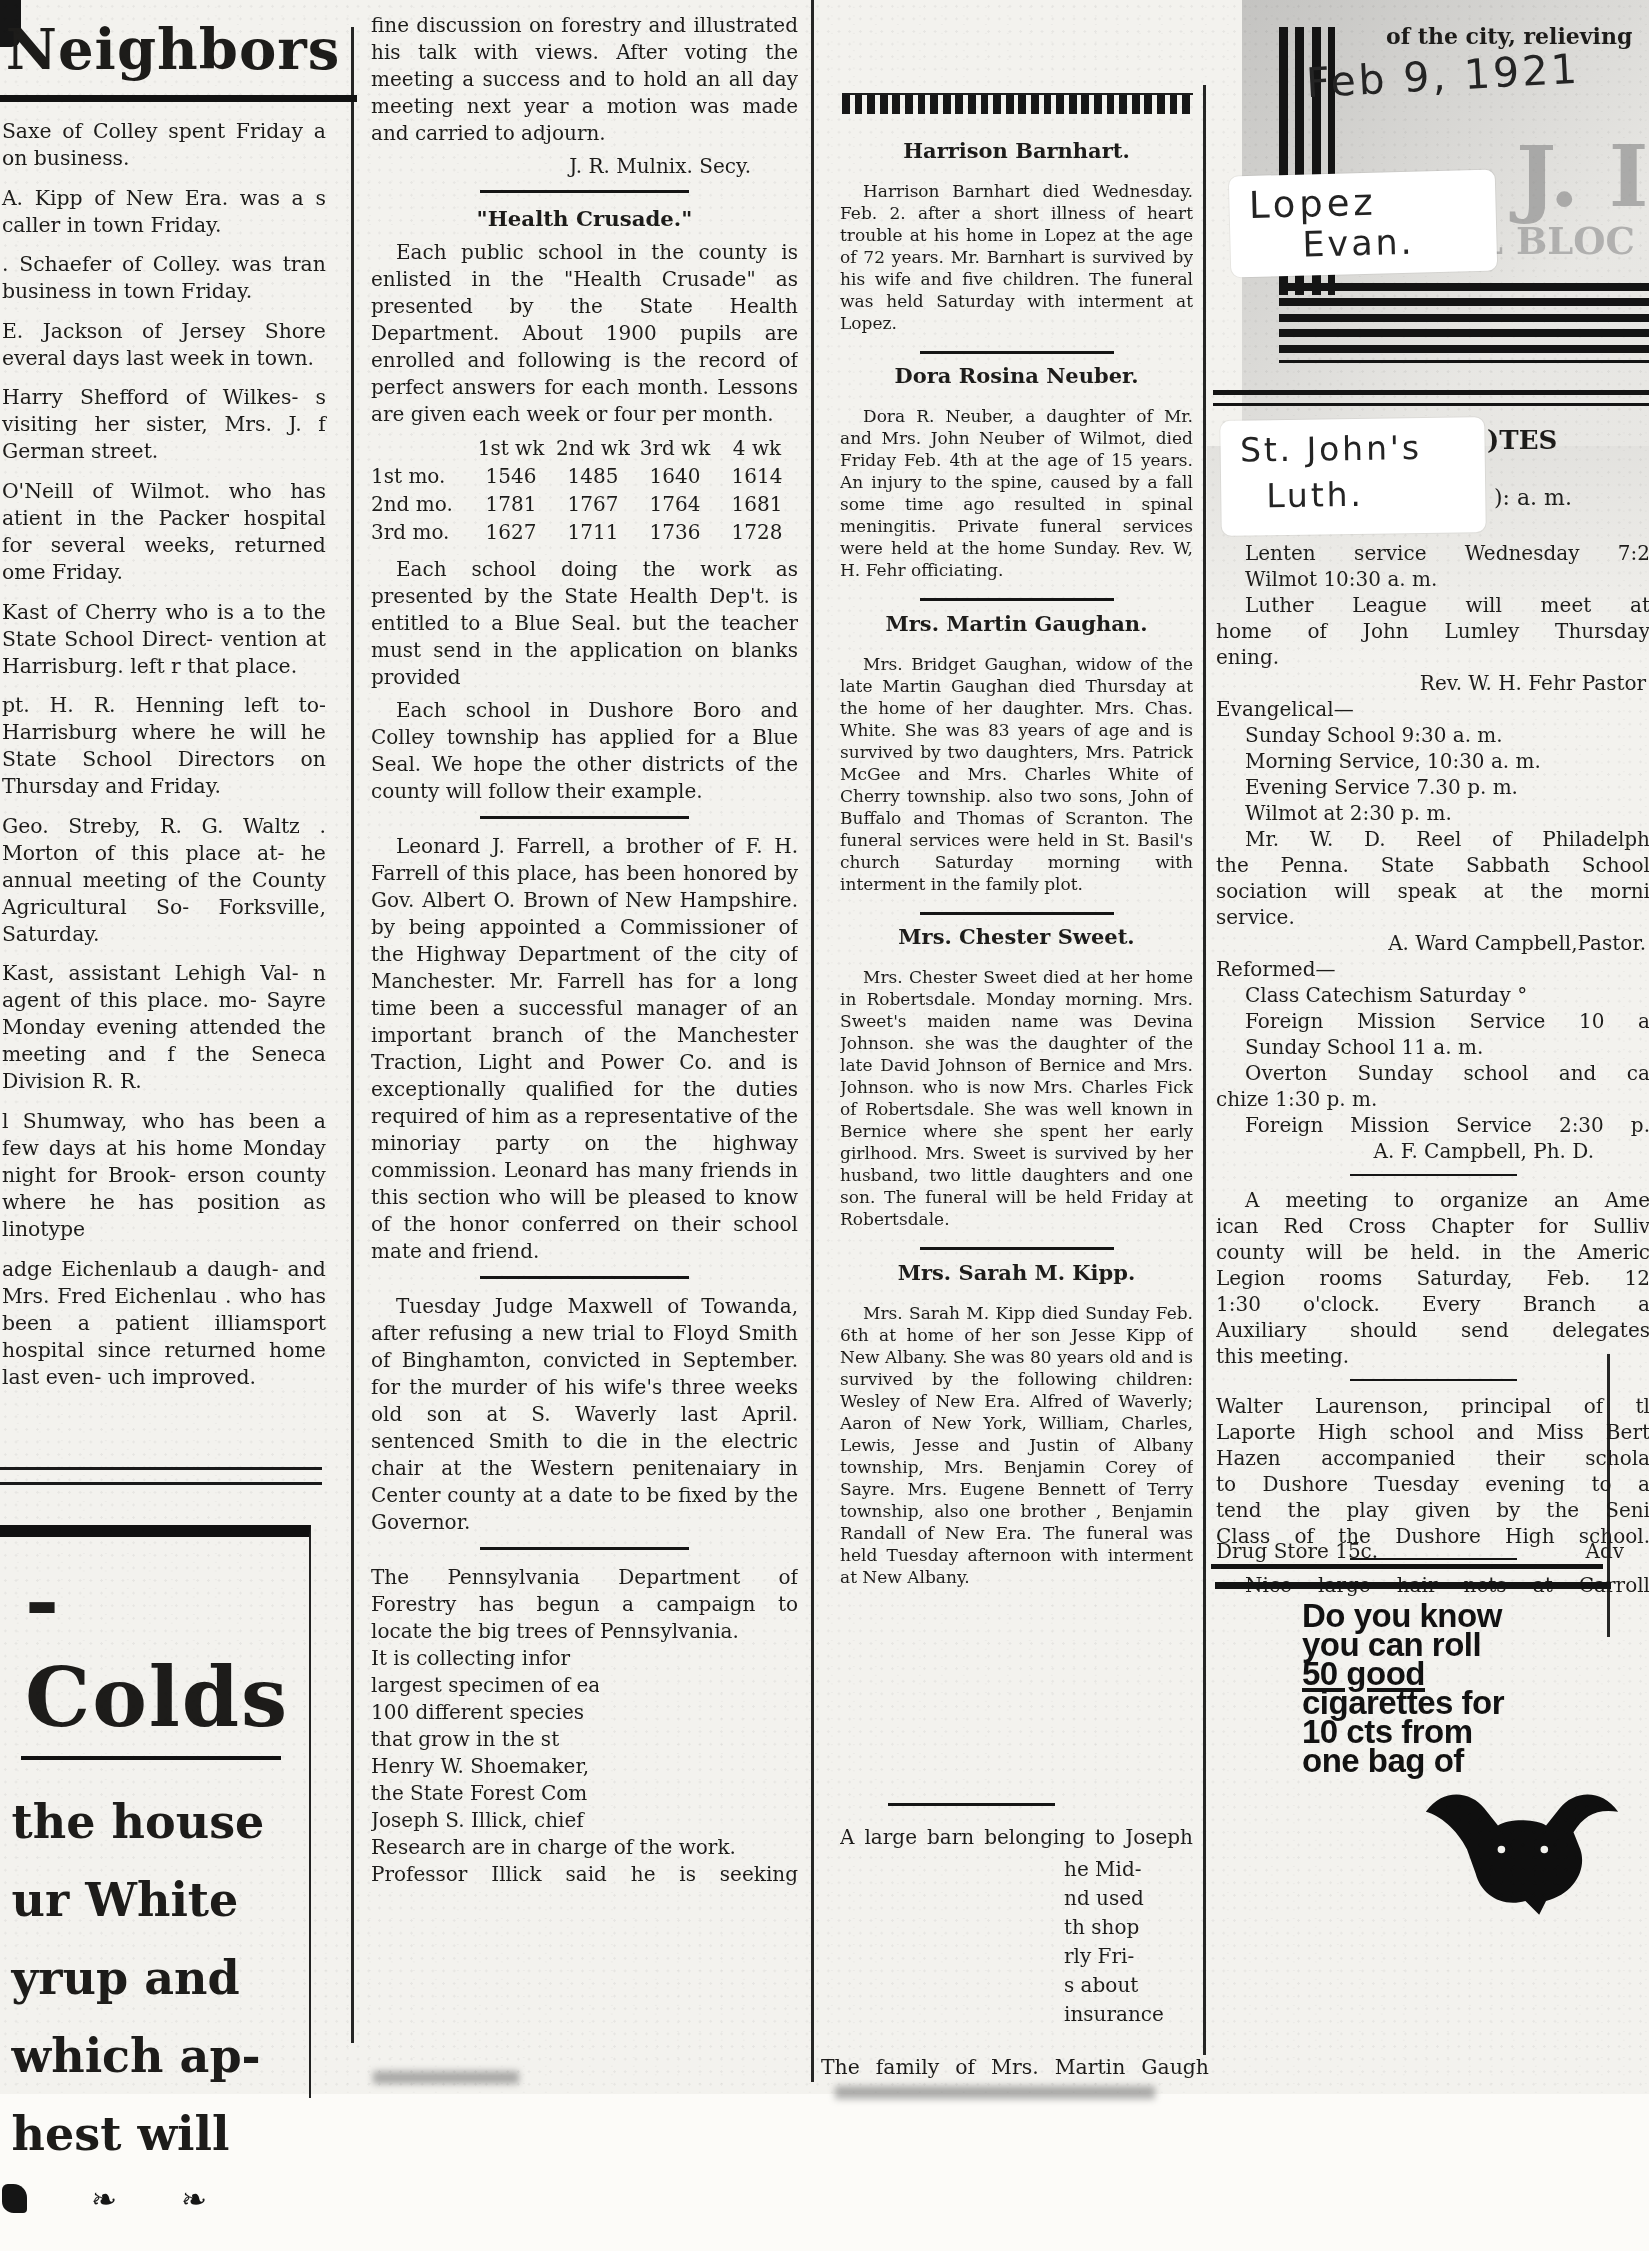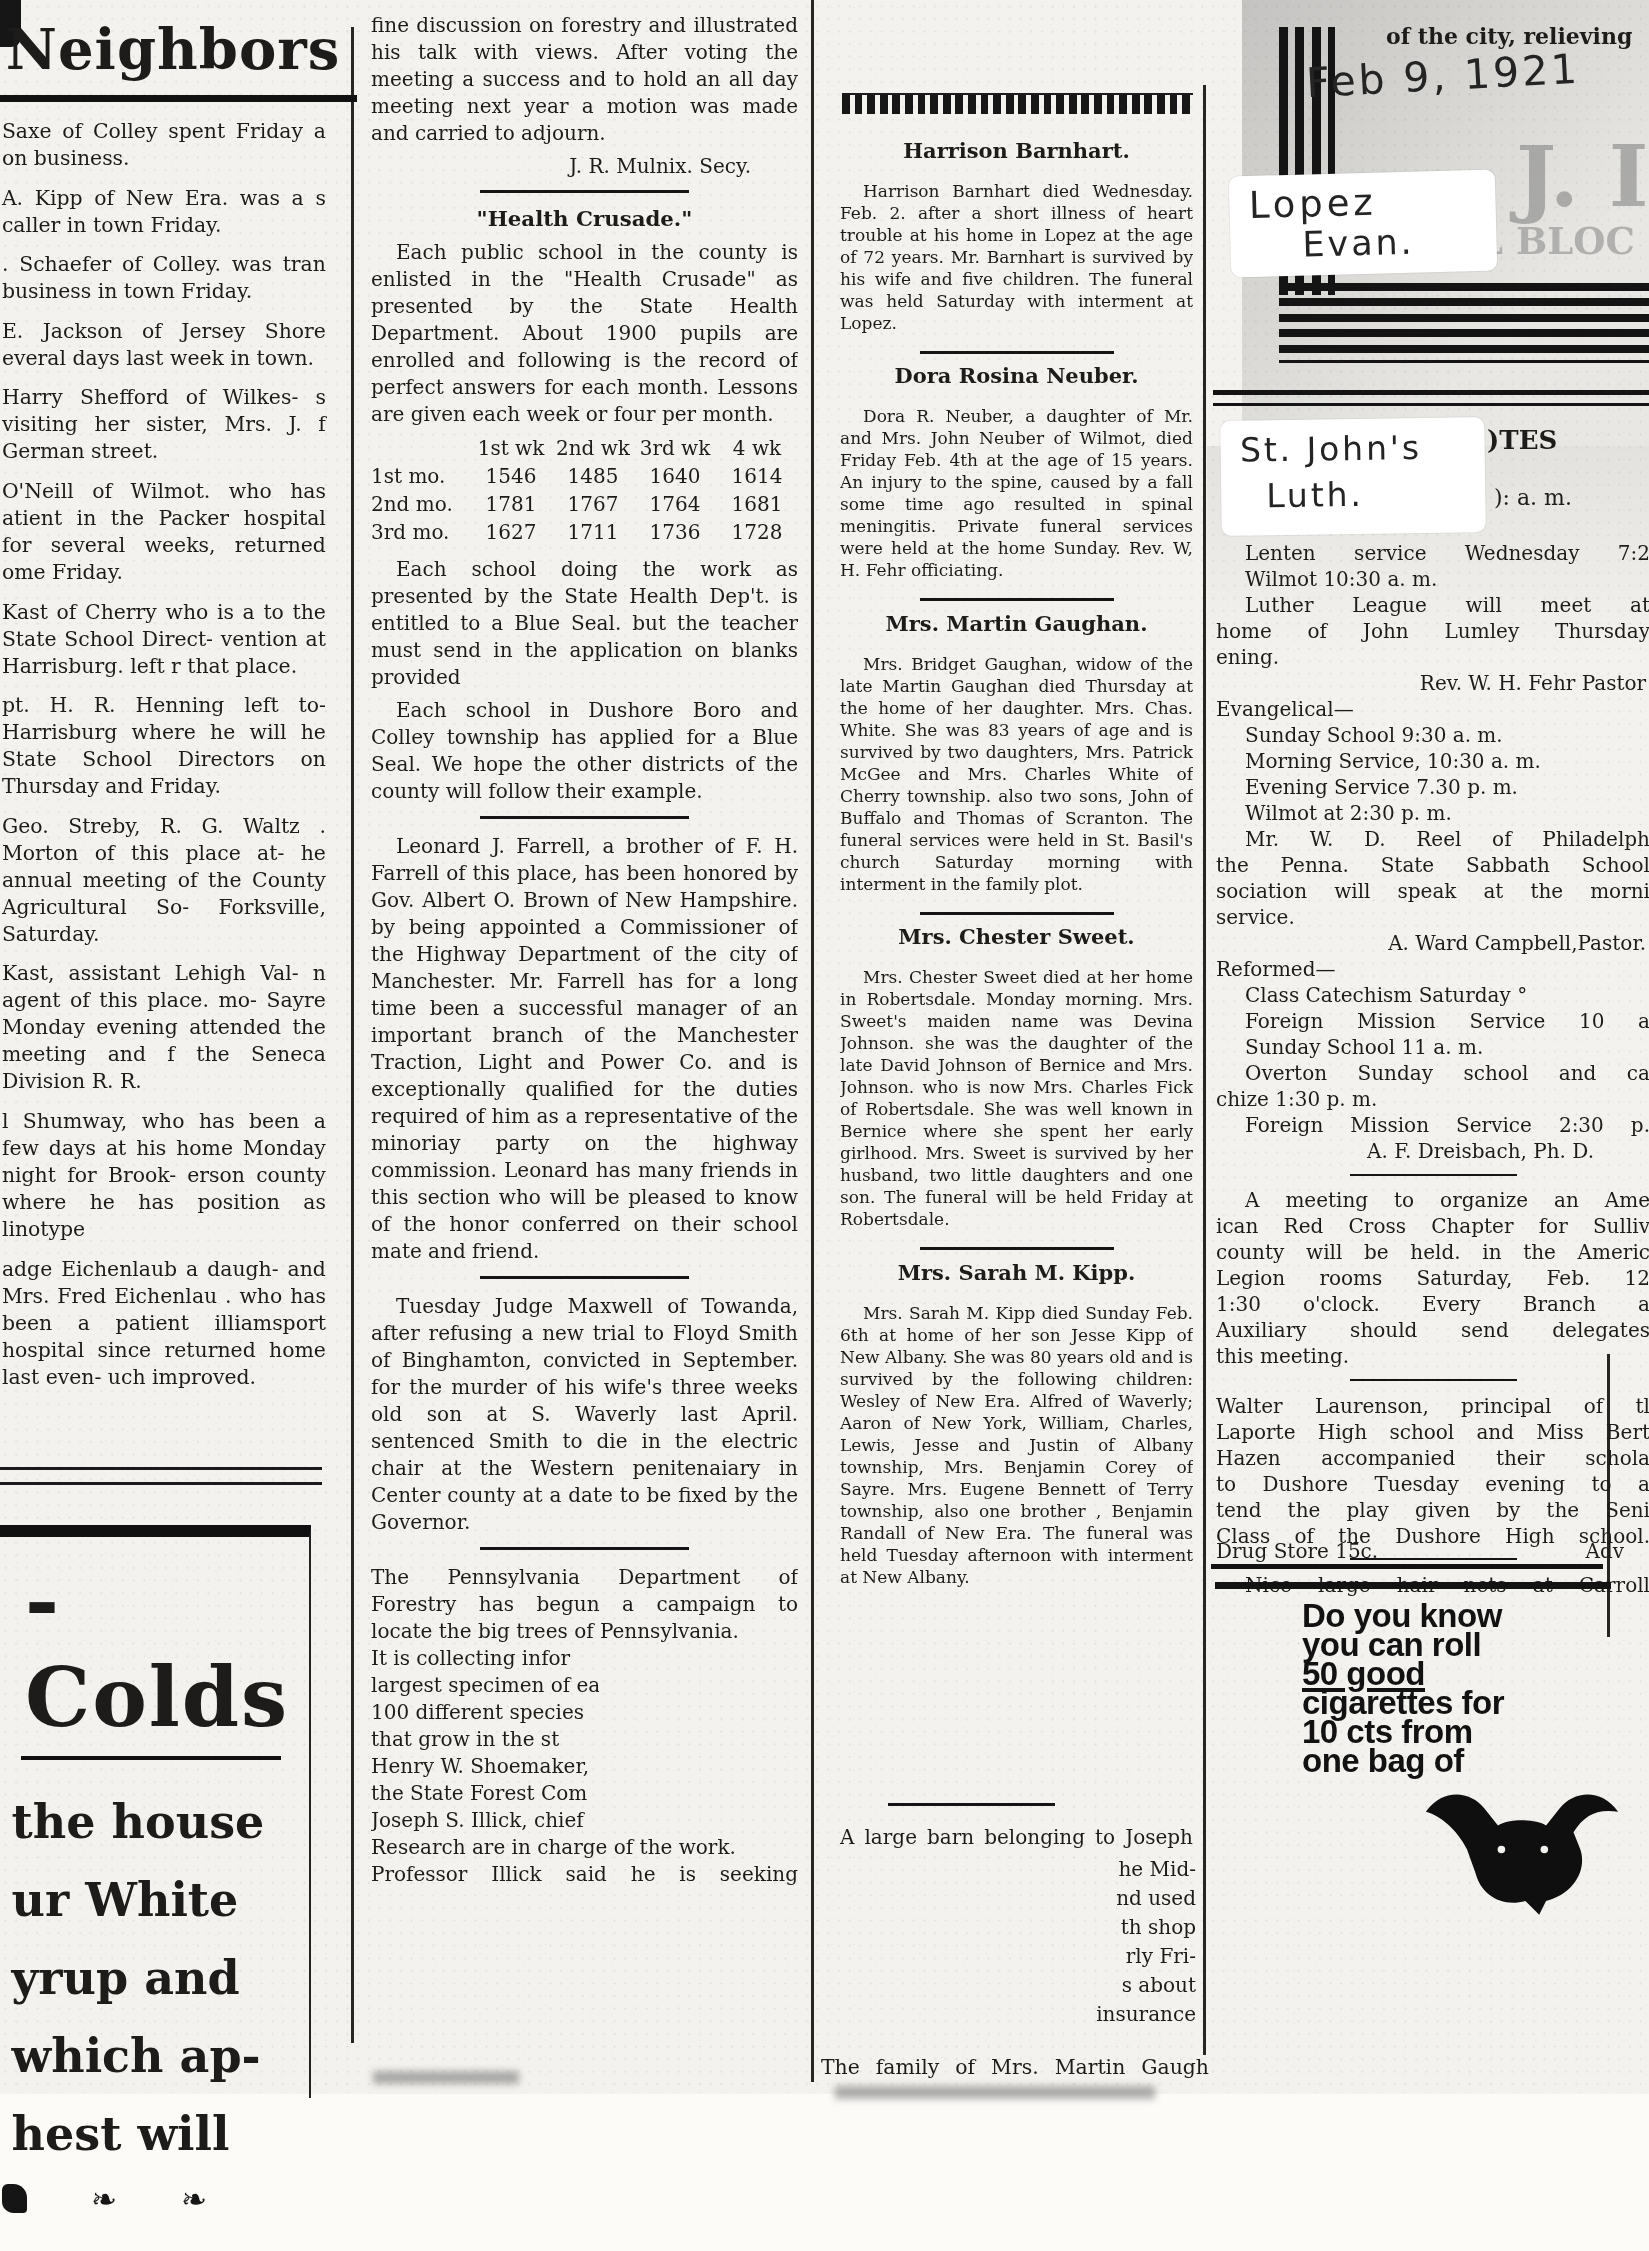--- a/index.html
+++ b/index.html
@@ -61,21 +61,21 @@
      background:repeating-linear-gradient(90deg,#171717 0 7.8px,rgba(0,0,0,0) 7.8px 12.6px);
      border-top:2.9px solid #1c1c1c;box-sizing:border-box;}
   #col3{position:absolute;left:840px;top:128px;width:353px;height:1675px;overflow:hidden;z-index:2;}
   .obh{font-size:21px;font-weight:700;text-align:center;margin:9.7px 0 5.8px 0;}
   .obp{font-size:17px;line-height:22px;text-align:justify;text-indent:23px;}
   .hr-s3{width:194px;height:2.9px;background:#151515;margin:13.6px auto 9.7px auto;border:0;}
   .rule5{position:absolute;left:888px;top:1803px;width:167px;height:2.9px;background:#151515;z-index:2;}
   .barn-line{position:absolute;left:840px;top:1824px;width:353px;font-size:20px;line-height:26px;
      text-align:justify;text-align-last:justify;white-space:nowrap;overflow:hidden;z-index:2;}
   #barnfrags{position:absolute;left:1064px;top:1855px;width:132px;z-index:2;}
-  .bf{font-size:20px;line-height:29px;text-align:right;white-space:nowrap;}
+  .bf{font-size:20px;line-height:29px;white-space:nowrap;}
   .family-line{position:absolute;left:821px;top:2055px;width:388px;font-size:20.4px;z-index:2;
      text-align:justify;text-align-last:justify;white-space:nowrap;overflow:hidden;}
 
   
   .stamp{position:absolute;left:574px;top:1844px;width:486px;height:202px;background:#ffffff;
      border-radius:15.5px;z-index:10;text-align:center;font-family:"Liberation Sans",sans-serif;
      color:#181818;box-shadow:0 0 0 1px rgba(0,0,0,.04);}
   .stamp .s1{font-size:36px;font-weight:700;margin-top:25px;letter-spacing:0.5px;}
   .stamp .s2{font-size:34px;font-weight:700;margin-top:9.7px;display:flex;justify-content:center;gap:56px;}
   .stamp .s3{font-size:35px;font-weight:700;margin-top:9.7px;letter-spacing:0.5px;}
@@ -292,21 +292,21 @@
       <div class="c4l">sociation will speak at the morni</div>
       <div class="c4l left">service.</div>
       <div class="c4l right">A. Ward Campbell,Pastor.</div>
       <div class="c4l left">Reformed—</div>
       <div class="c4l ind left">Class Catechism Saturday °</div>
       <div class="c4l ind">Foreign Mission Service 10 a</div>
       <div class="c4l ind left">Sunday School 11 a. m.</div>
       <div class="c4l ind">Overton Sunday school and ca</div>
       <div class="c4l left">chize 1:30 p. m.</div>
       <div class="c4l ind">Foreign Mission Service 2:30 p.</div>
-      <div class="c4l right2">A. F. Dreisbach, Ph. D.</div>
+      <div class="c4l right2">A. F. Campbell, Ph. D.</div>
       <div class="c4l rule"></div>
       <div class="c4l ind">A meeting to organize an Ame</div>
       <div class="c4l">ican Red Cross Chapter for Sulliv</div>
       <div class="c4l">county will be held. in the Americ</div>
       <div class="c4l">Legion rooms Saturday, Feb. 12</div>
       <div class="c4l">1:30 o'clock. Every Branch a</div>
       <div class="c4l">Auxiliary should send delegates</div>
       <div class="c4l left">this meeting.</div>
       <div class="c4l rule"></div>
       <div class="c4l">Walter Laurenson, principal of tl</div>

